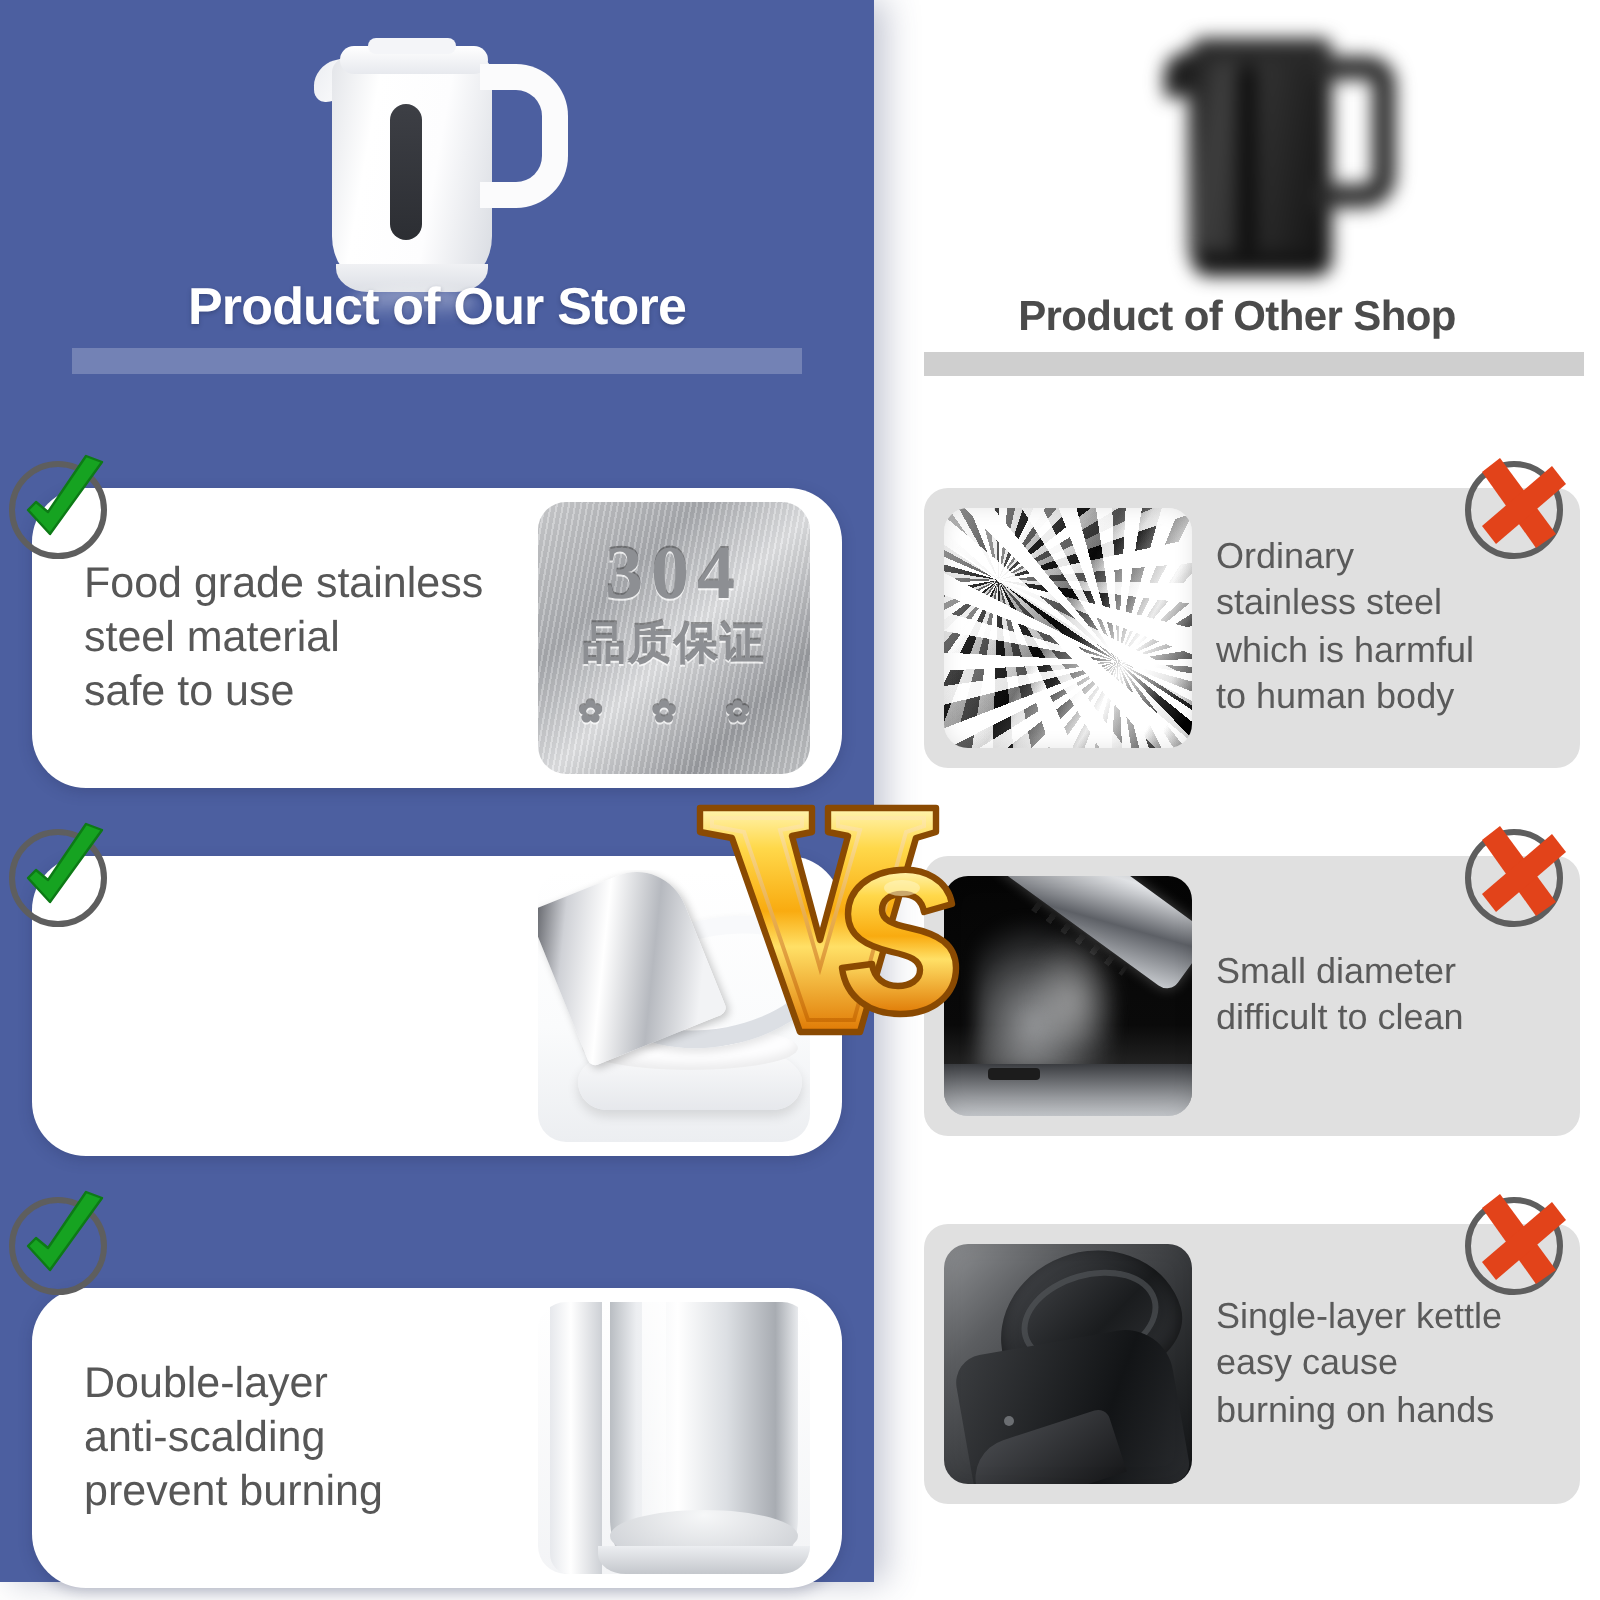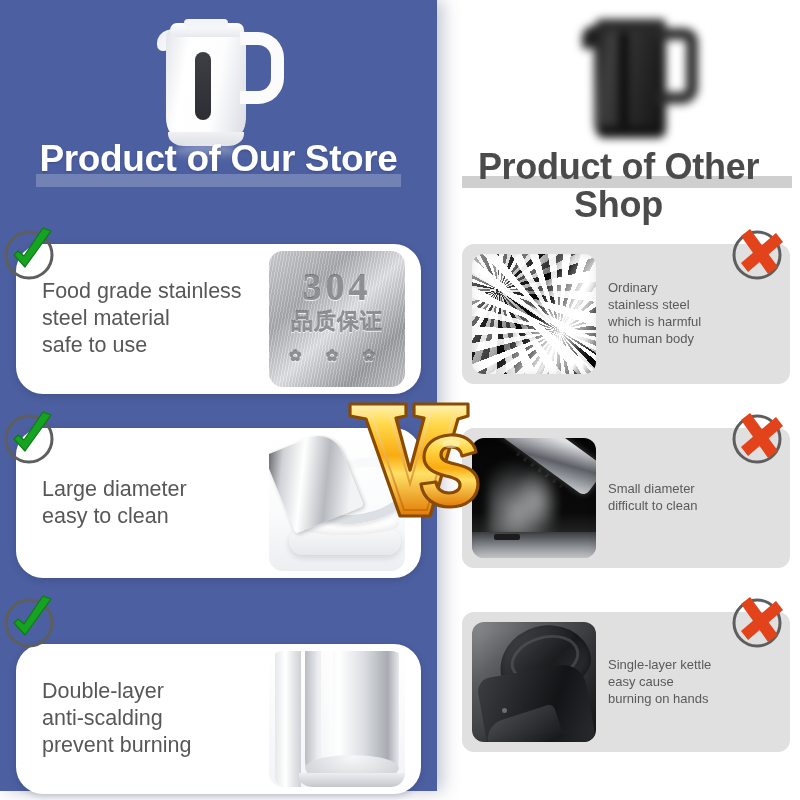--- a/index.html
+++ b/index.html
@@ -180,21 +180,21 @@
   
   .title-left {
     position: absolute;
     left: 0; top: 140px;
     width: 437px;
     text-align: center;
     z-index: 5;
   }
   .title-left .t-text {
     display: inline-block;
-    font-size: 37px;
+    font-size: 26px;
     font-weight: bold;
     color: #ffffff;
     letter-spacing: -0.4px;
     line-height: 1.05;
     position: relative;
     z-index: 2;
     text-shadow: 0 1px 2px rgba(30,38,72,0.35);
   }
   .title-left .t-bar {
     position: absolute;
@@ -206,21 +206,21 @@
 
   .title-right {
     position: absolute;
     left: 437px; top: 148px;
     width: 363px;
     text-align: center;
     z-index: 5;
   }
   .title-right .t-text {
     display: inline-block;
-    font-size: 36px;
+    font-size: 21px;
     font-weight: bold;
     color: #4b4b4b;
     letter-spacing: -0.3px;
     line-height: 1.05;
     position: relative;
     z-index: 2;
   }
   .title-right .t-bar {
     position: absolute;
     left: 25px; top: 28px;
@@ -289,21 +289,21 @@
     height: 120px;
     border-radius: 12px;
     overflow: hidden;
   }
   .card-right .ctext {
     position: absolute;
     left: 146px;
     top: 50%;
     transform: translateY(-50%);
     width: 176px;
-    font-size: 13px;
+    font-size: 18px;
     line-height: 1.3;
     color: #5a5a5a;
     white-space: pre-line;
   }
 
   
   .badge {
     position: absolute;
     width: 56px;
     height: 56px;
@@ -592,22 +592,20 @@
     <div class="cimg">
       <div class="art art-304">
         <div class="stamp s304">304</div>
         <div class="stamp scn">品质保证</div>
         <div class="stamp sstars">✿ ✿ ✿</div>
       </div>
     </div>
   </div>
 
   <div class="card card-left row2">
-    <div class="ctext">Large diameter
-easy to clean</div>
     <div class="cimg">
       <div class="art art-wide">
         <div class="rim"></div>
         <div class="rimtop"></div>
         <div class="arcband"></div>
         <div class="lid"></div>
       </div>
     </div>
   </div>
 

